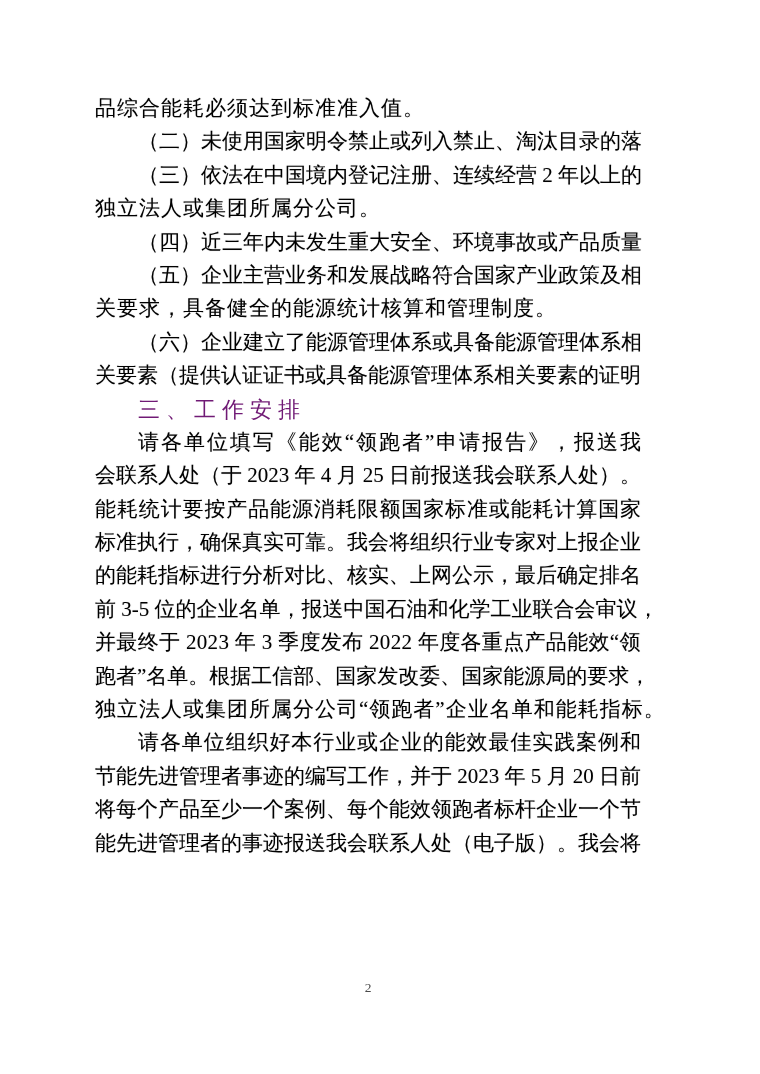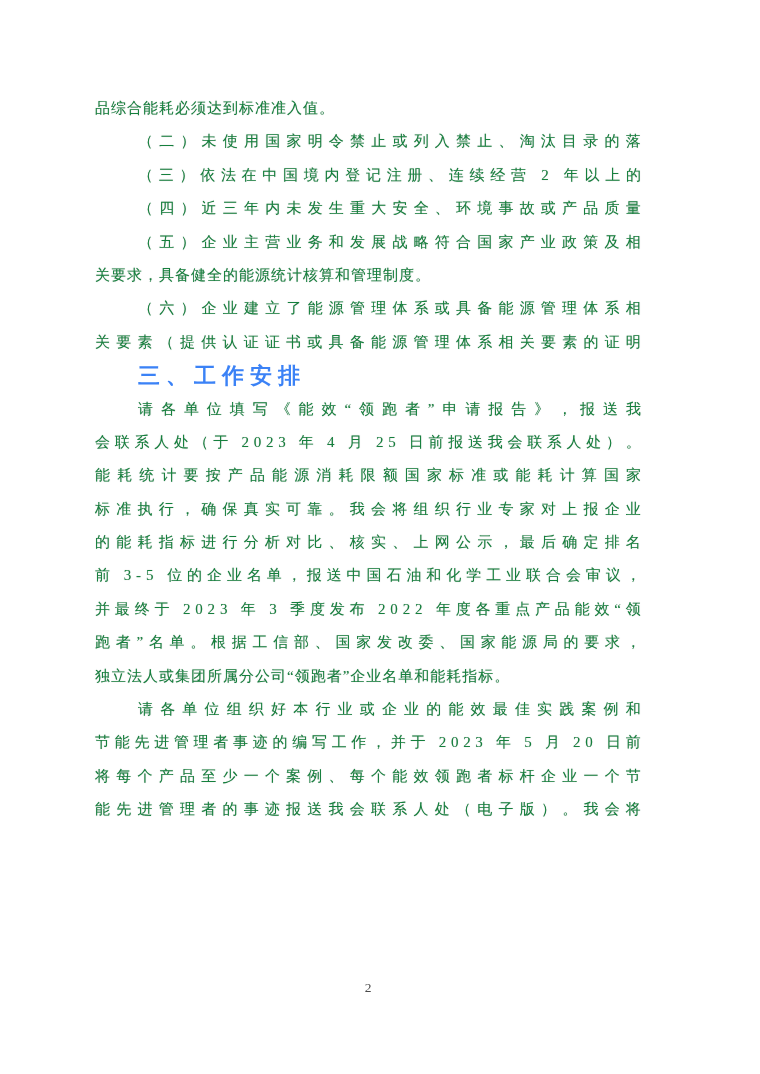--- a/index.html
+++ b/index.html
@@ -19,45 +19,45 @@
     position: absolute;
     left: 95px;
     top: 92px;
     width: 546px;
   }
   .line {
     box-sizing: border-box;
     width: 546px;
     height: 33.4px;
     line-height: 33.4px;
-    font-size: 15px;
+    font-size: 21px;
     letter-spacing: 1px;
-    color: #15803d;
+    color: #000000;
     white-space: nowrap;
     text-shadow: 0 0 1px rgba(70,70,70,0.35);
   }
   .line.indent {
     padding-left: 43px;
   }
   
   .line.justify {
     display: flex;
     justify-content: space-between;
     align-items: baseline;
     letter-spacing: 0;
   }
   .line.justify span {
     flex: 0 0 auto;
   }
   .line.heading {
     font-family: "Liberation Sans", "DejaVu Sans", sans-serif;
-    font-weight: 700;
+    font-weight: 400;
     font-size: 22px;
     letter-spacing: 6px;
-    color: #3b82f6;
+    color: #701a75;
     text-shadow: none;
   }
   .page-number {
     position: absolute;
     left: 95px;
     top: 980px;
     width: 546px;
     text-align: center;
     font-size: 13.5px;
     color: #4a4a4a;
@@ -118,20 +118,21 @@
         <span>经</span>
         <span>营</span>
         <span>&nbsp;</span>
         <span>2</span>
         <span>&nbsp;</span>
         <span>年</span>
         <span>以</span>
         <span>上</span>
         <span>的</span>
       </div>
+      <div class="line">独立法人或集团所属分公司。</div>
       <div class="line indent justify">
         <span>（</span>
         <span>四</span>
         <span>）</span>
         <span>近</span>
         <span>三</span>
         <span>年</span>
         <span>内</span>
         <span>未</span>
         <span>发</span>

